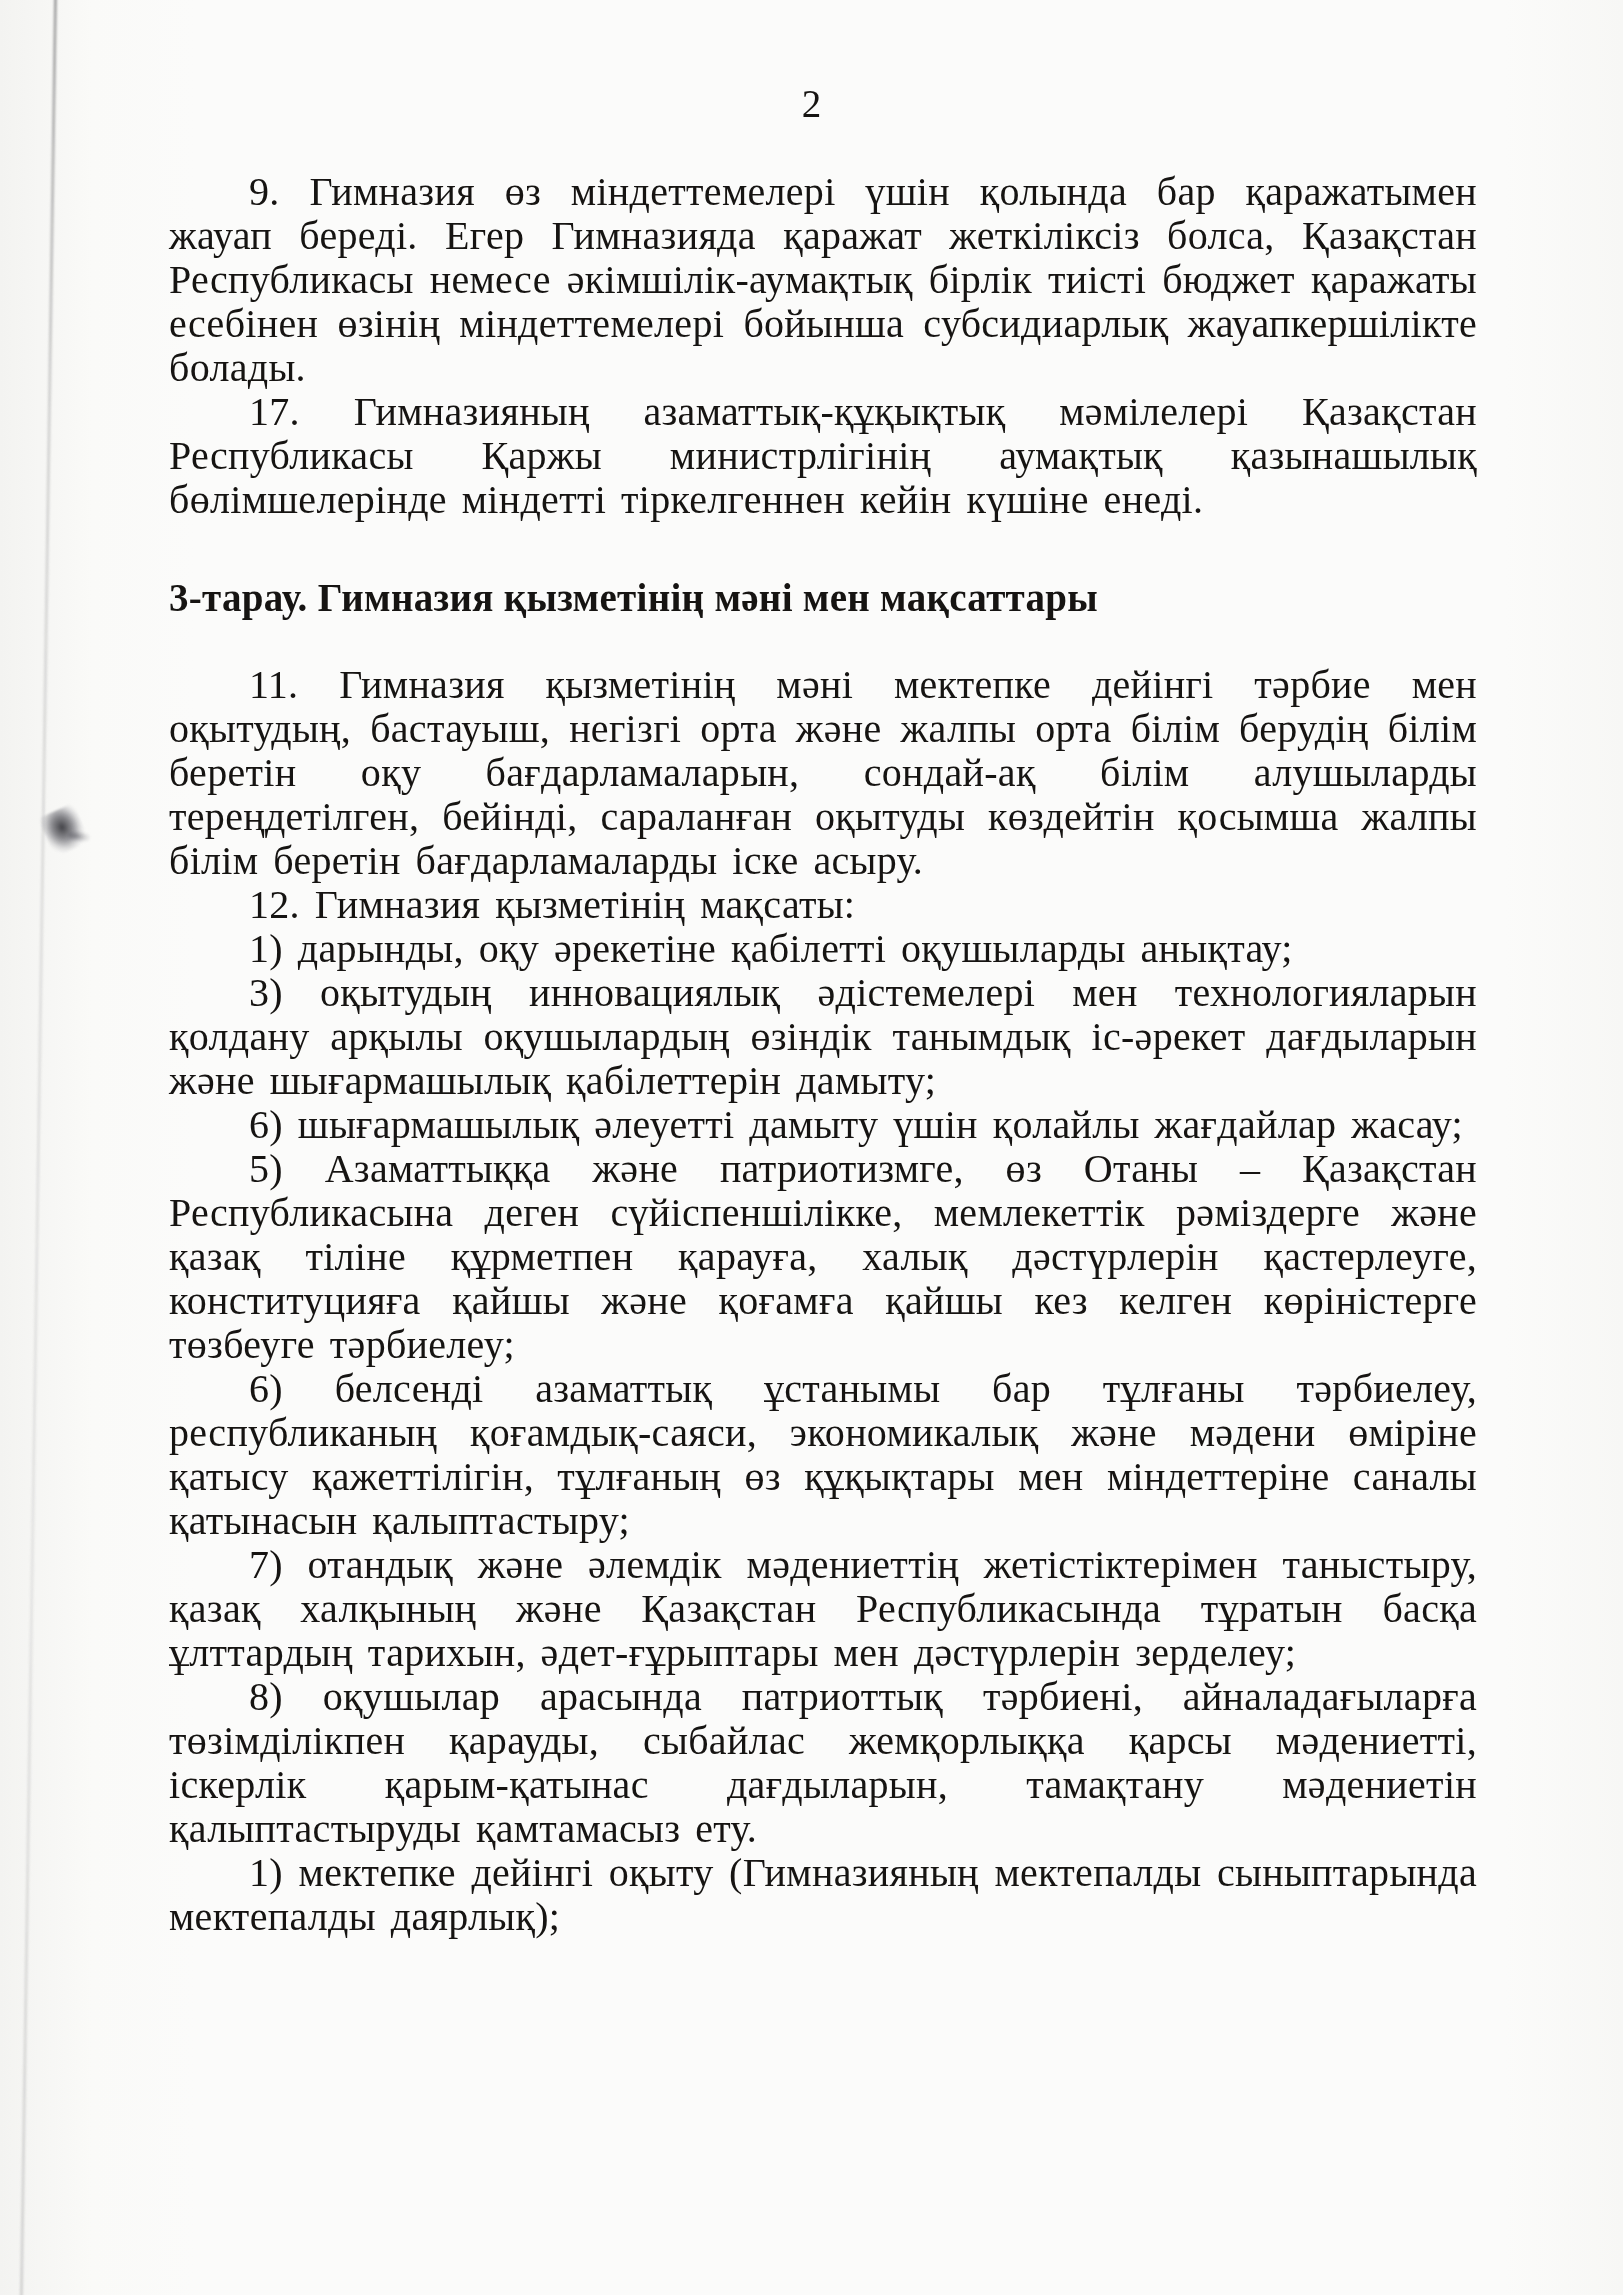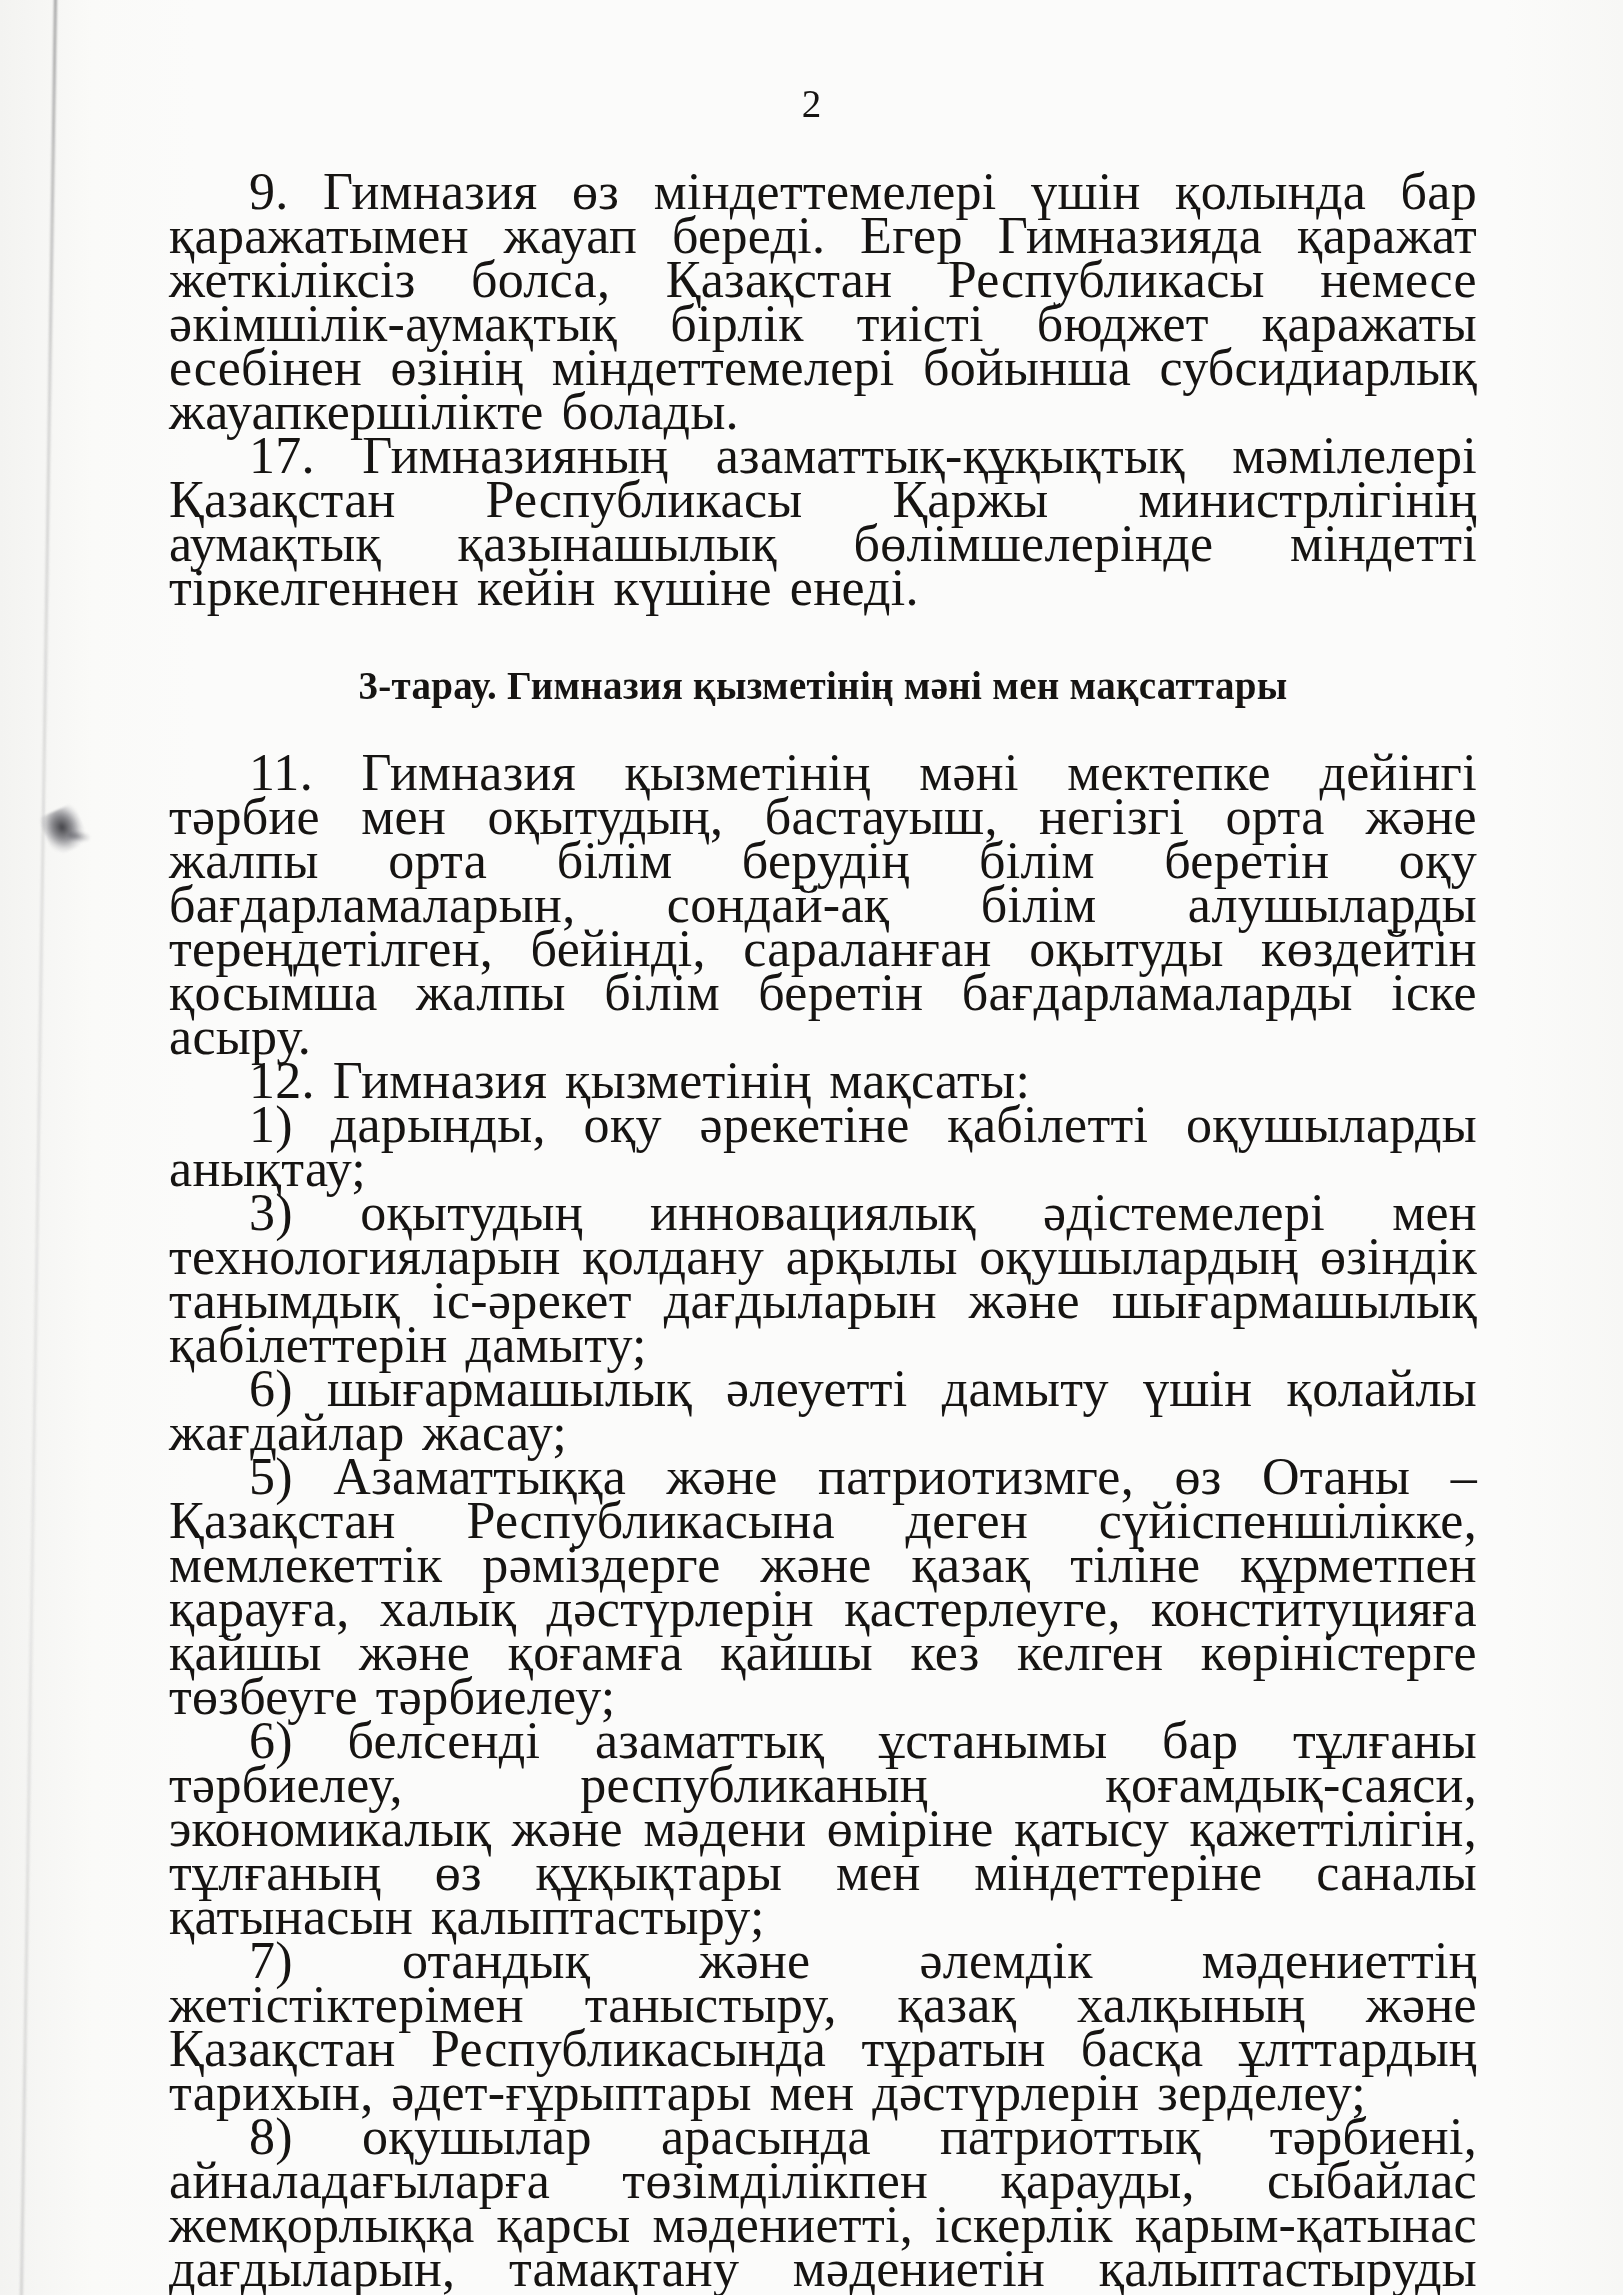--- a/index.html
+++ b/index.html
@@ -76,34 +76,33 @@
 
   .content {
     position: absolute;
     left: 169px;
     top: 170px;
     width: 1308px;
   }
 
   .para {
     margin: 0;
-    font-size: 52px;
+    font-size: 40px;
     line-height: 44px;
     text-align: justify;
     text-indent: 80px;
     letter-spacing: 0.3px;
     word-spacing: 4.6px;
   }
 
   .chapter-heading {
     margin: 54px 0 43px 0;
     font-size: 39px;
     line-height: 44px;
     font-weight: bold;
-    text-align: center;
     text-indent: 0;
     letter-spacing: 0.3px;
   }
 </style>
 </head>
 <body>
 
 <div class="fold-line"></div>
 <div class="ink-smudge"></div>
 <div class="ink-smudge-tail"></div>

